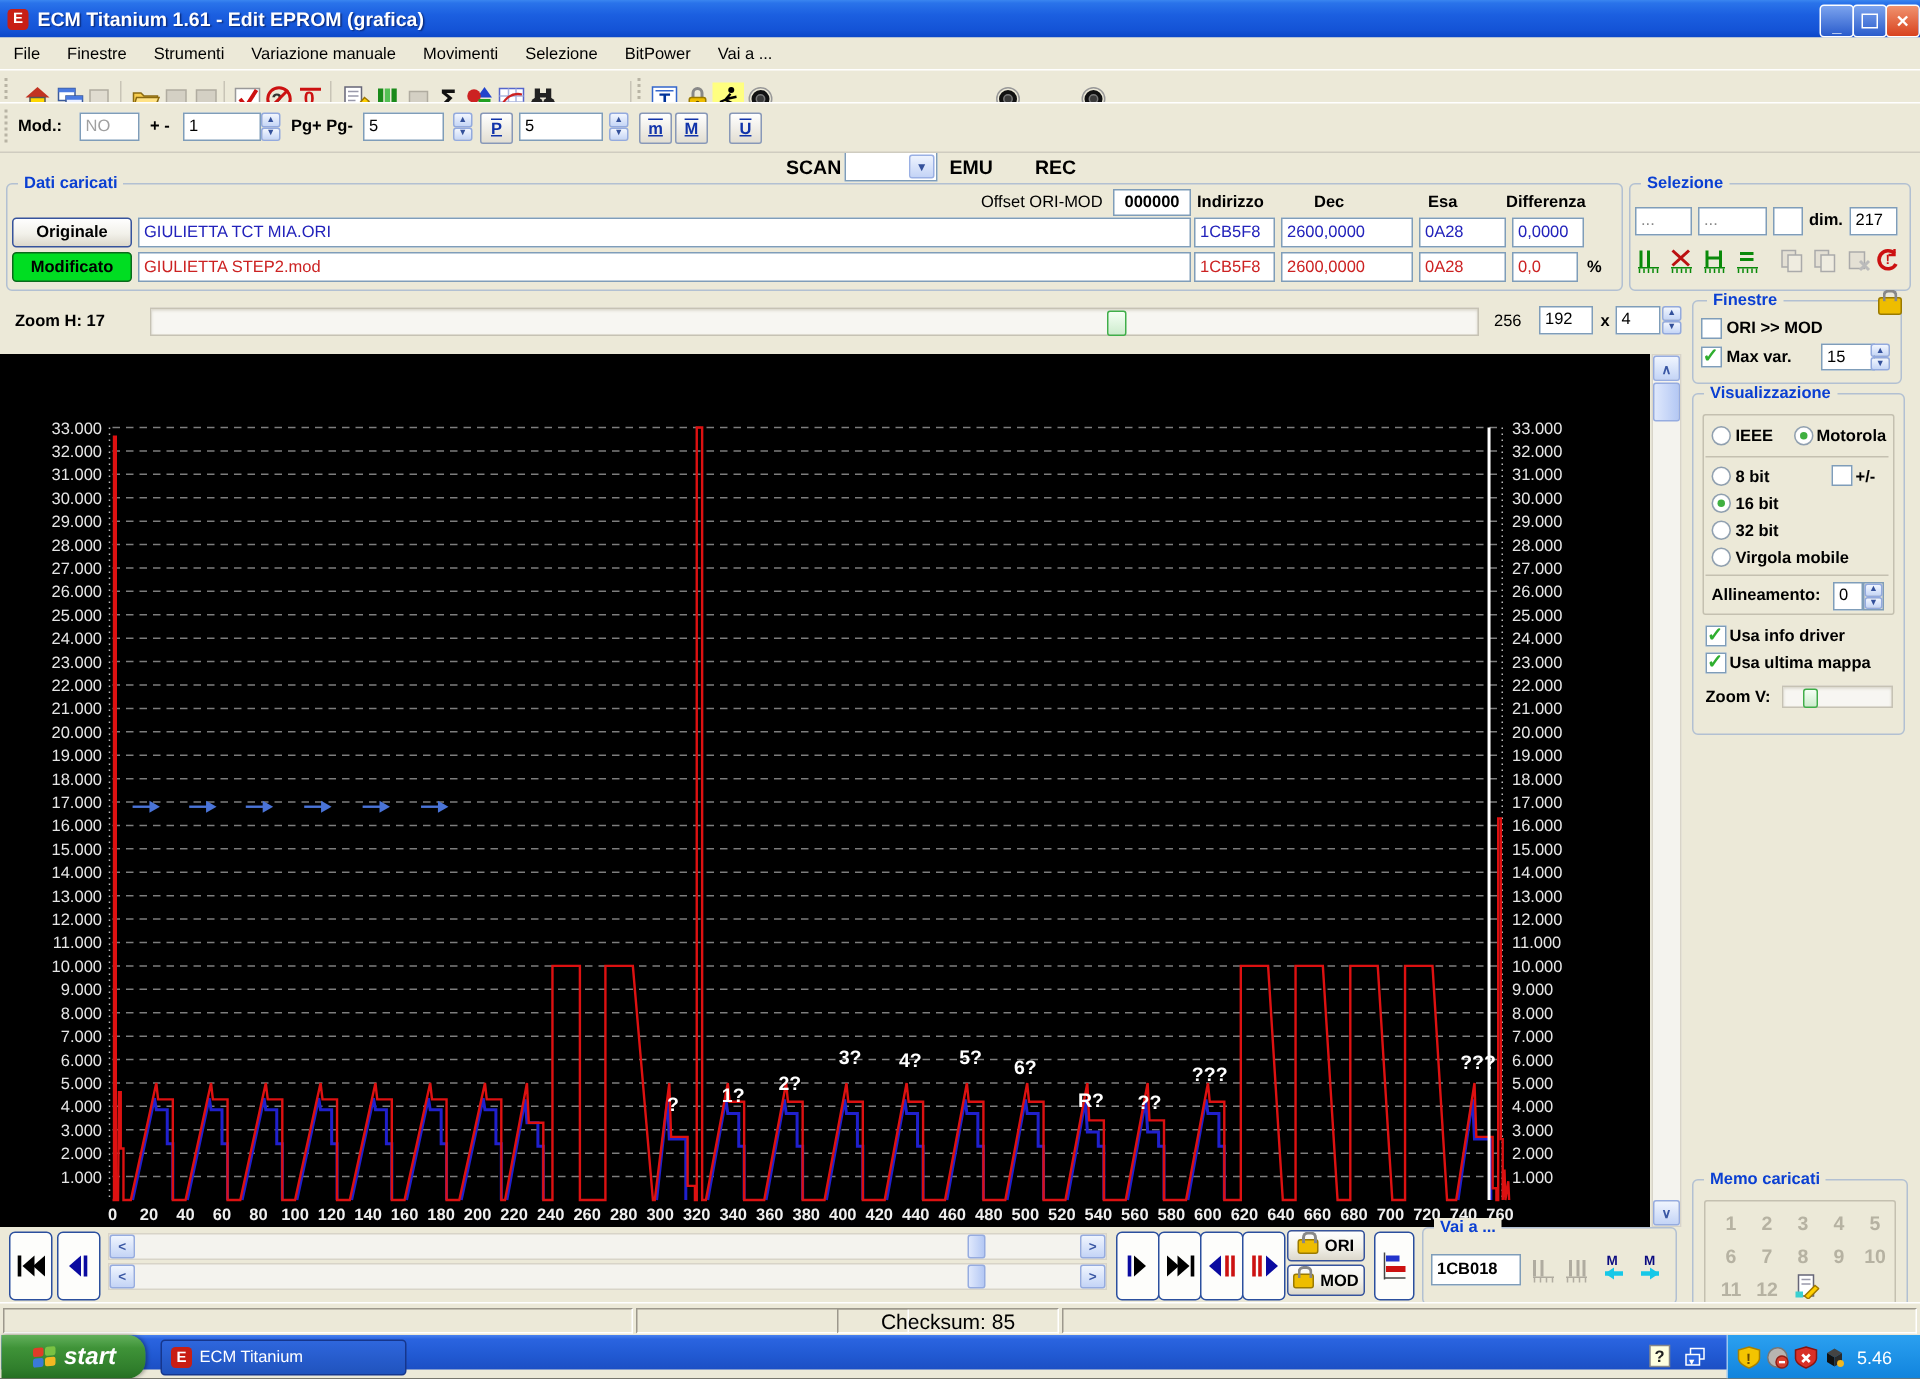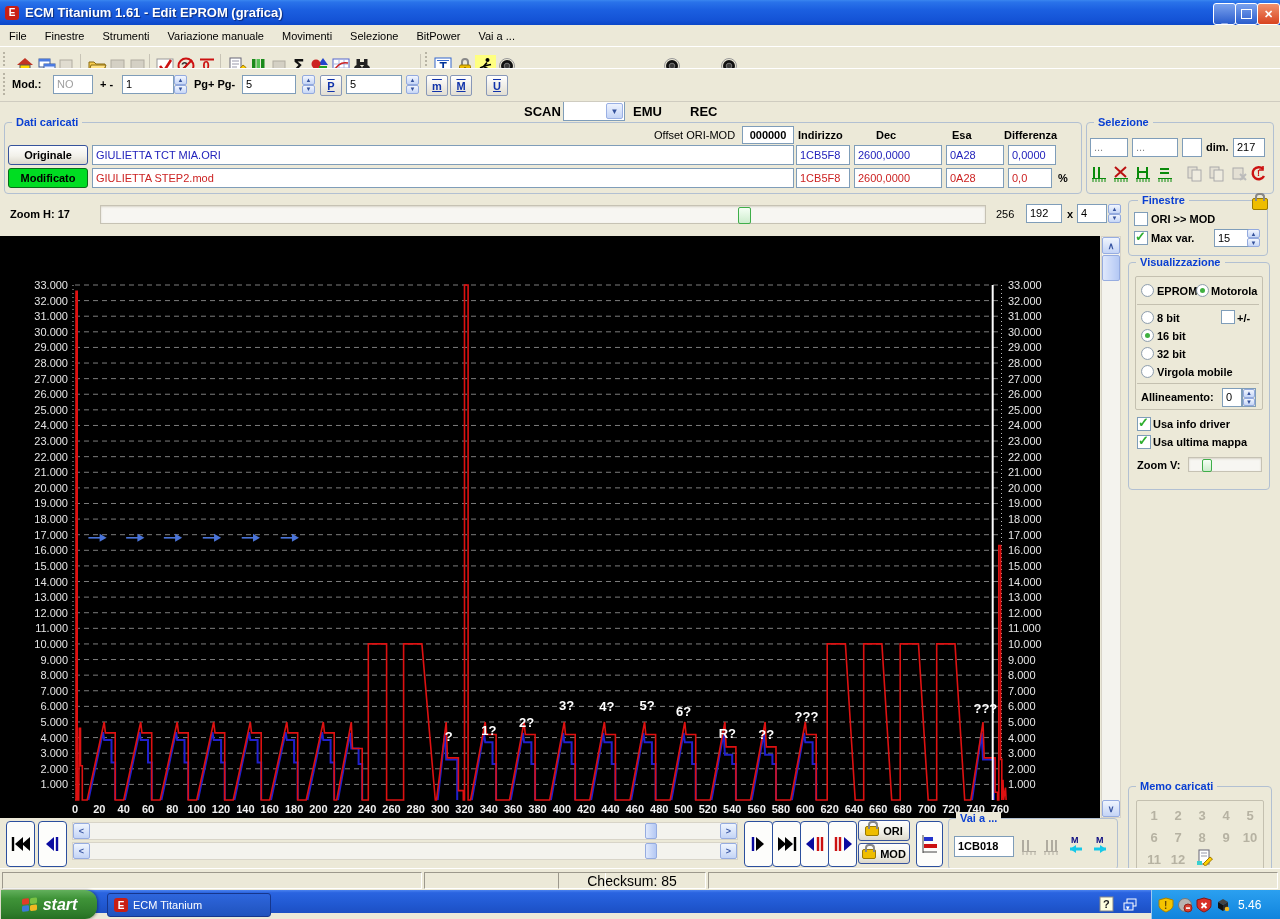--- a/index.html
+++ b/index.html
@@ -577,21 +577,21 @@
 <div class="scrolltrack" style="left:1101px;top:236px;width:20px;height:582px">
   <div class="scrollbtn" style="left:0;top:0;width:18px;height:17px">∧</div>
   <div class="scrollthumb" style="left:0;top:18px;width:18px;height:26px"></div>
   <div class="scrollbtn" style="left:0;top:563px;width:18px;height:17px">∨</div>
 </div>
 
 <div class="groupbox" style="left:1128px;top:262px;width:140px;height:226px"></div>
 <div class="gblabel" style="left:1136px;top:256px">Visualizzazione</div>
 <div class="innerpanel" style="left:1135px;top:276px;width:126px;height:132px"></div>
 <div class="radio" style="left:1141px;top:284px"></div>
-<div class="lbl b" style="left:1157px;top:285px">EPROM</div>
+<div class="lbl b" style="left:1157px;top:285px">IEEE</div>
 <div class="radio on" style="left:1196px;top:284px"></div>
 <div class="lbl b" style="left:1211px;top:285px">Motorola</div>
 <div class="sepline" style="left:1137px;top:304px;width:122px"></div>
 <div class="radio" style="left:1141px;top:311px"></div>
 <div class="lbl b" style="left:1157px;top:312px">8 bit</div>
 <div class="chk" style="left:1221px;top:310px"></div>
 <div class="lbl b" style="left:1237px;top:312px">+/-</div>
 <div class="radio on" style="left:1141px;top:329px"></div>
 <div class="lbl b" style="left:1157px;top:330px">16 bit</div>
 <div class="radio" style="left:1141px;top:347px"></div>

